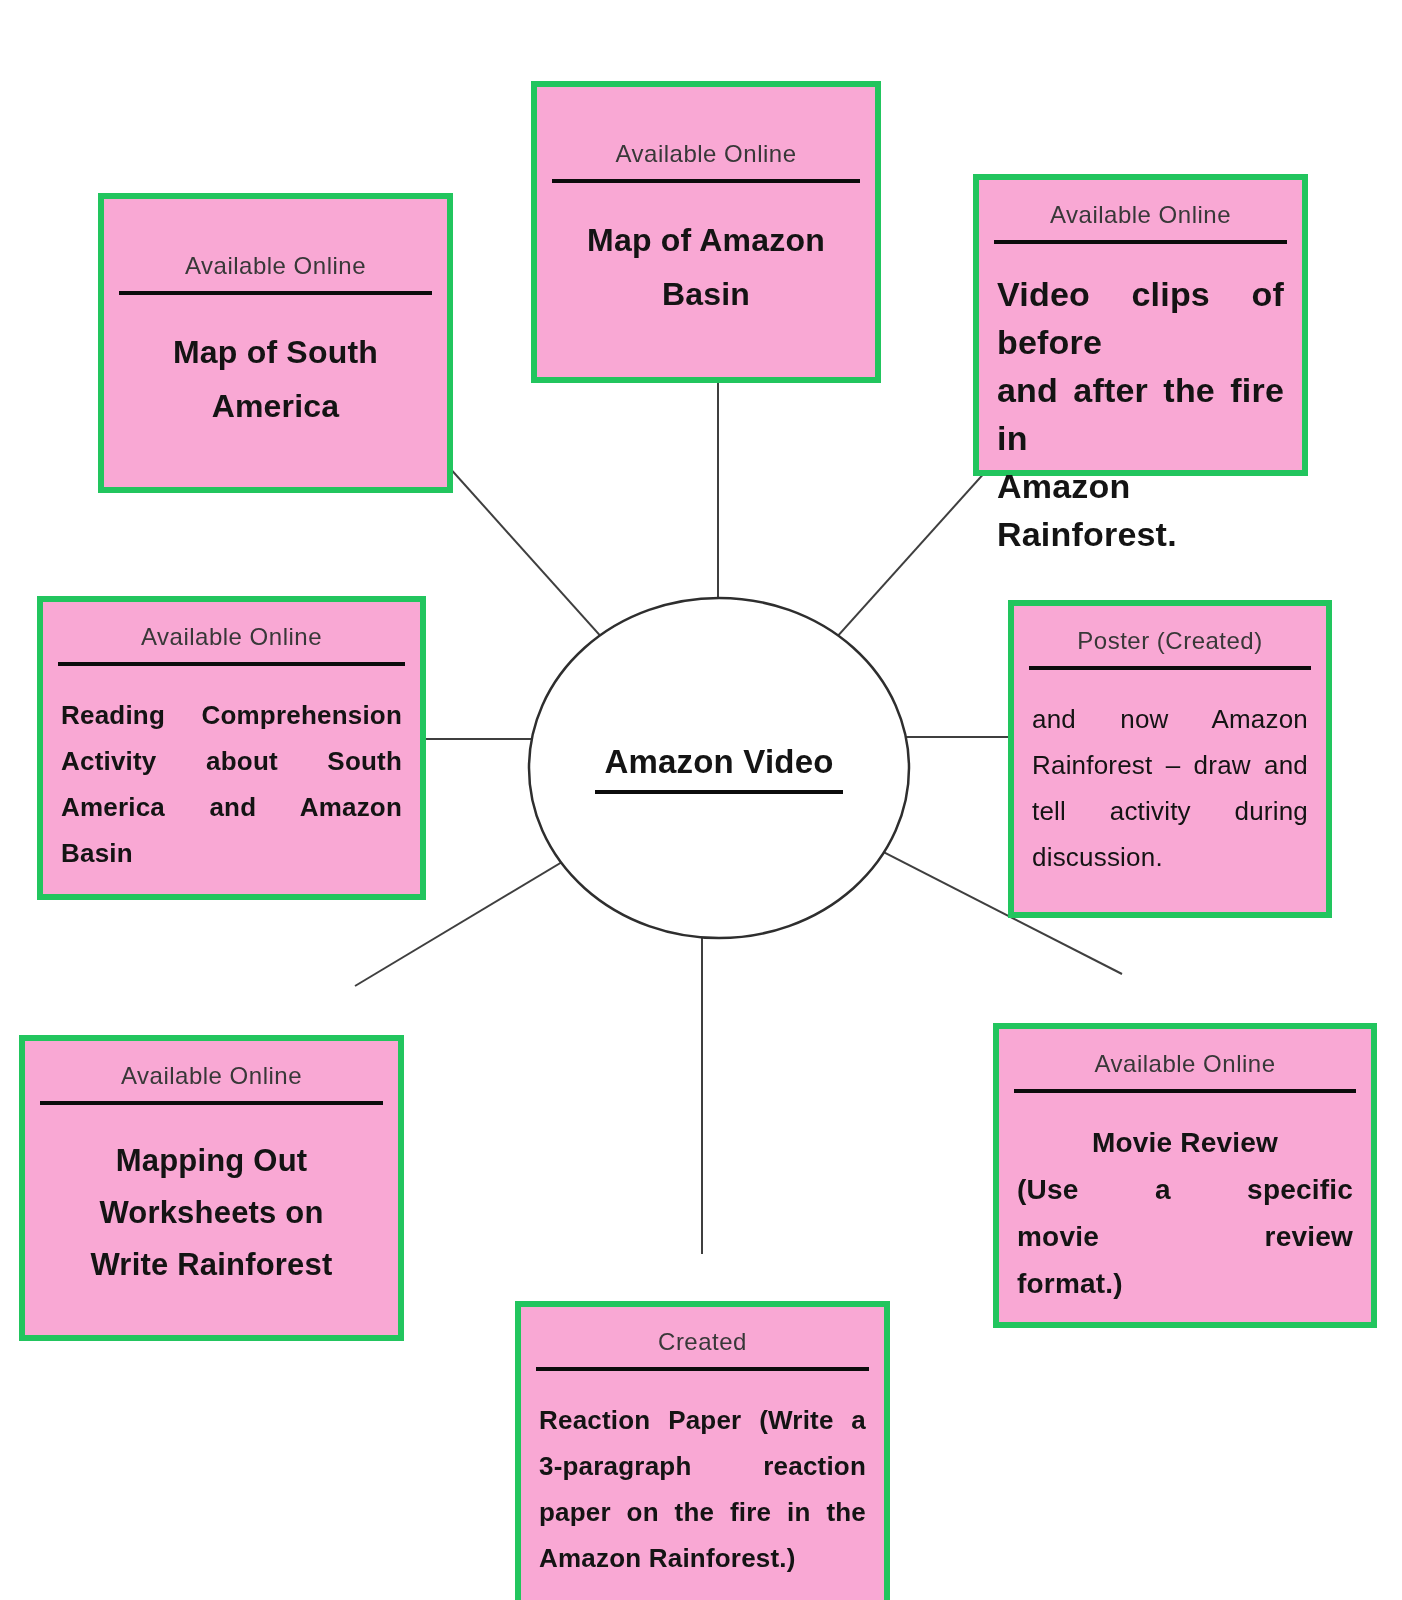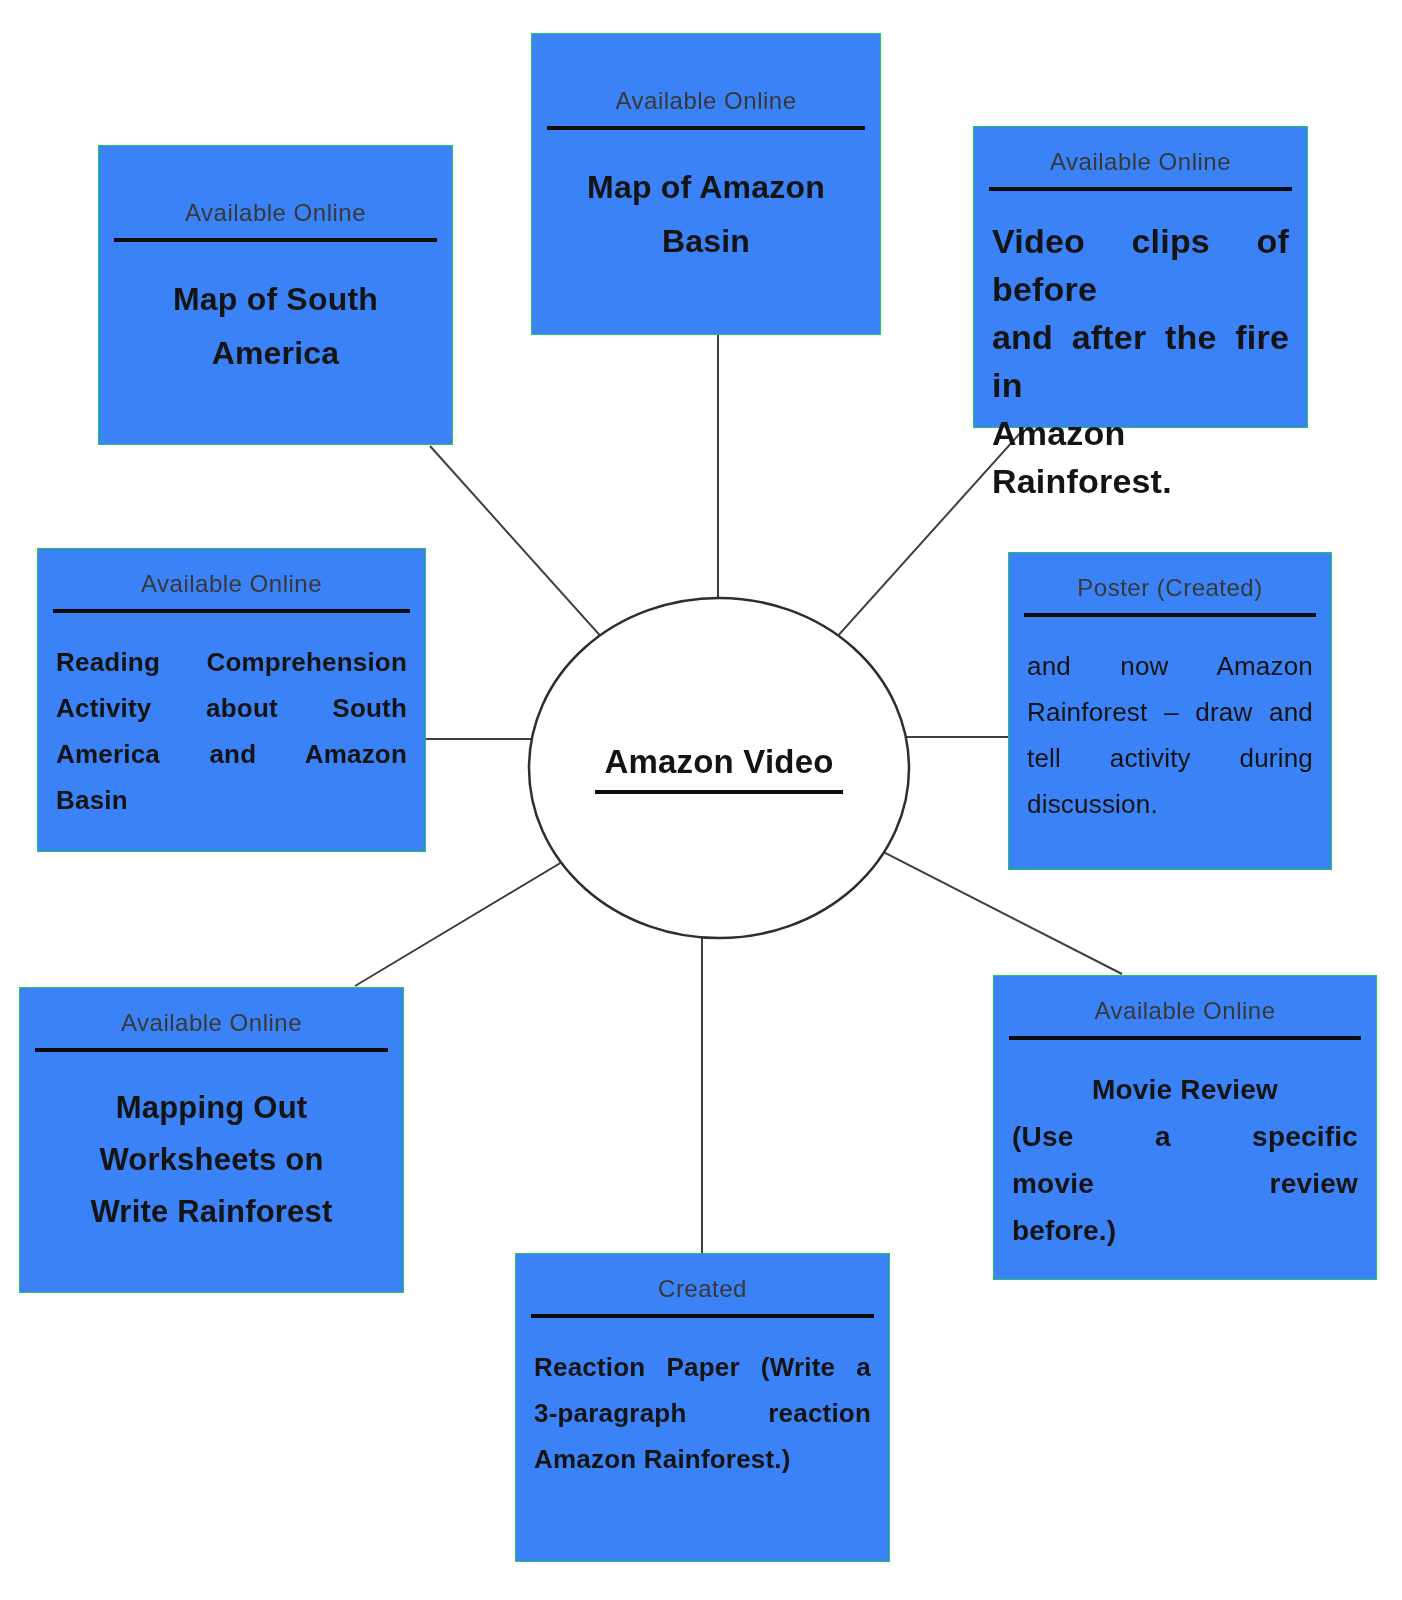--- a/index.html
+++ b/index.html
@@ -3,22 +3,22 @@
 <meta charset="utf-8">
 <style>
   html,body{margin:0;padding:0;background:#ffffff;}
   .page{
     position:relative;width:1402px;height:1600px;background:#ffffff;
     font-family:"Liberation Sans", sans-serif;overflow:hidden;
   }
   svg.wires{position:absolute;left:0;top:0;width:1402px;height:1600px;}
 
   .node{
-    position:absolute;background:#3b82f6;border:1px solid #22c55e;
-    box-sizing:border-box;padding-top:20px;
+    position:absolute;background:#f9a8d4;border:6px solid #22c55e;
+    box-sizing:border-box;padding-top:20px;margin-top:48px;
   }
   .node.deep{padding-top:52px;}
   .heading{
     font-size:24px;line-height:30px;font-weight:400;color:#383838;
     text-align:center;letter-spacing:0.5px;
   }
   .rule{height:4px;background:#0c0c0c;margin:10px 15px 0 15px;}
   .body{margin-top:26px;padding:0 18px;color:#141414;letter-spacing:0.2px;}
   .body.center-body{margin-top:30px;padding:0 10px;}
 
@@ -123,28 +123,29 @@
       <div class="ln cl">Write Rainforest</div>
     </div>
   </div>
 
   <div class="node" style="left:515px;top:1253px;width:375px;height:309px;">
     <div class="heading">Created</div>
     <div class="rule"></div>
     <div class="body j26">
       <div class="ln jl">Reaction Paper (Write a</div>
       <div class="ln jl">3-paragraph reaction</div>
+      <div class="ln jl">paper on the fire in the</div>
       <div class="ln ll">Amazon Rainforest.)</div>
     </div>
   </div>
 
   <div class="node" style="left:993px;top:975px;width:384px;height:305px;">
     <div class="heading">Available Online</div>
     <div class="rule"></div>
     <div class="body j28">
       <div class="ln cl">Movie Review</div>
       <div class="ln jl">(Use a specific</div>
       <div class="ln jl">movie review</div>
-      <div class="ln ll">before.)</div>
+      <div class="ln ll">format.)</div>
     </div>
   </div>
 
 </div>
 
 </body></html>

